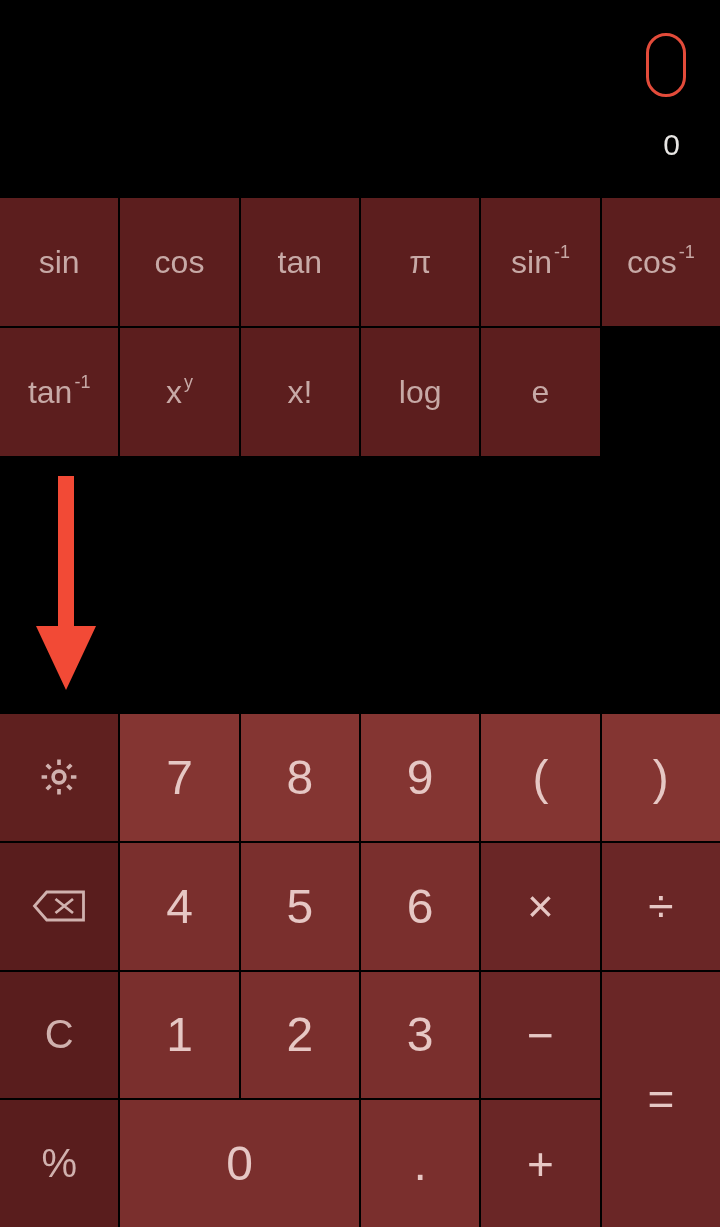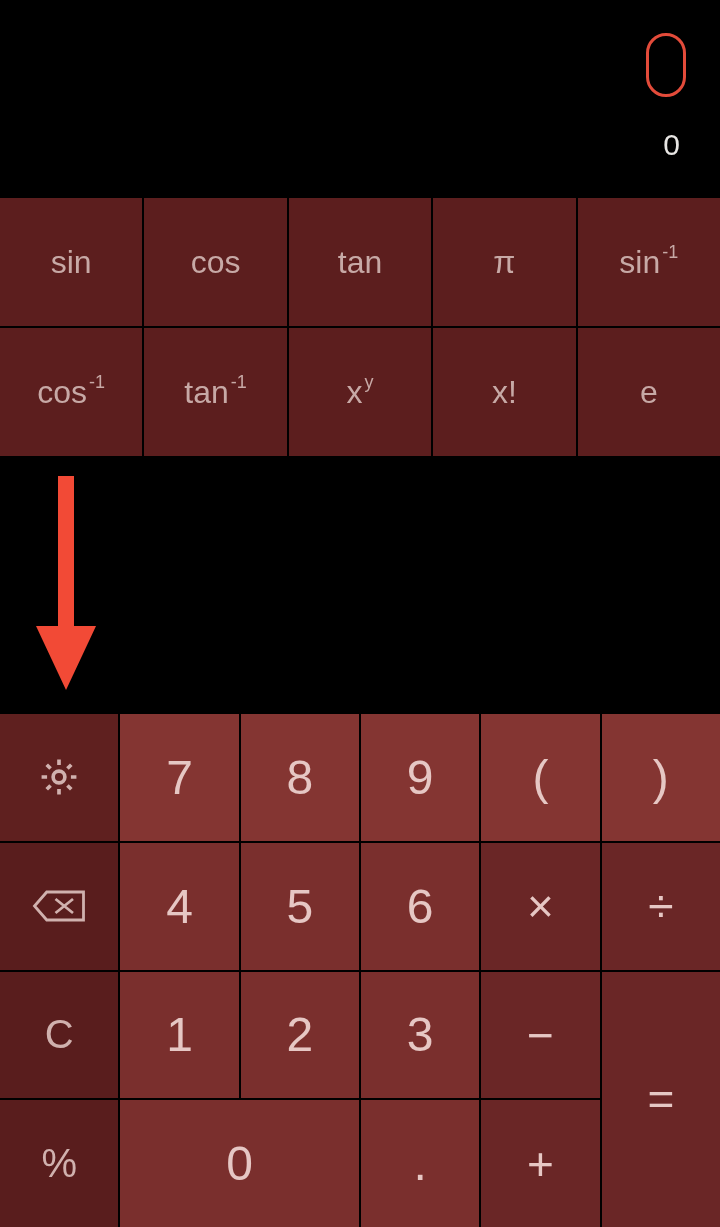--- a/index.html
+++ b/index.html
@@ -50,21 +50,21 @@
     top: 128px;
     font-size: 30px;
     color: #e8e6e4;
     font-weight: 300;
   }
 
   
   .func-area {
     height: 258px;
     display: grid;
-    grid-template-columns: repeat(5, 1fr);
+    grid-template-columns: repeat(6, 1fr);
     grid-template-rows: repeat(2, 1fr);
     gap: 2px;
     background: #000;
   }
   .func-btn {
     background: #5c1e1e;
     color: #c7a9a6;
     display: flex;
     align-items: center;
     justify-content: center;
@@ -204,20 +204,23 @@
         <span class="super">-1</span>
       </div>
     <div class="func-btn">
         <span>x</span>
         <span class="super">y</span>
       </div>
     <div class="func-btn">
         <span>x!</span>
       </div>
     <div class="func-btn">
+        <span>log</span>
+      </div>
+    <div class="func-btn">
         <span>e</span>
       </div>
   </div>
 
   <div class="spacer">
     <div class="arrow">
       <div class="shaft"></div>
       <div class="head"></div>
     </div>
   </div>

